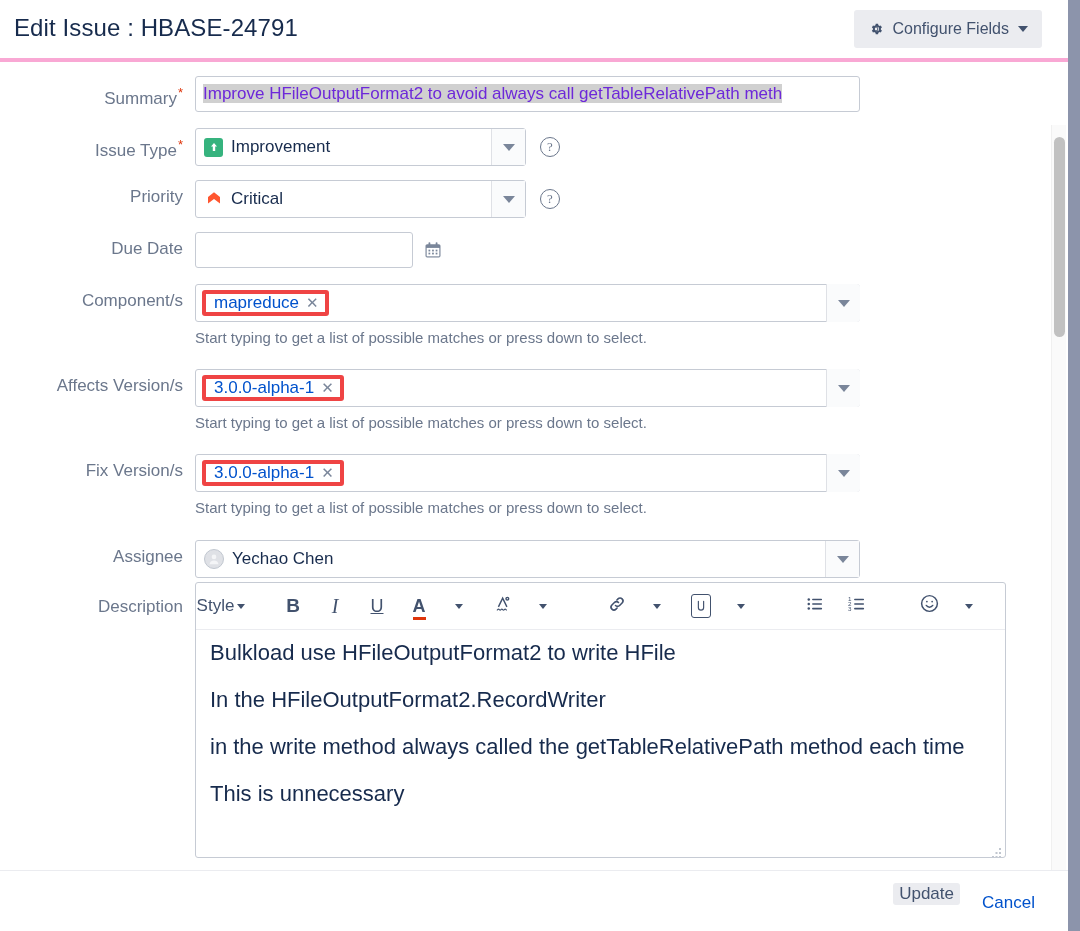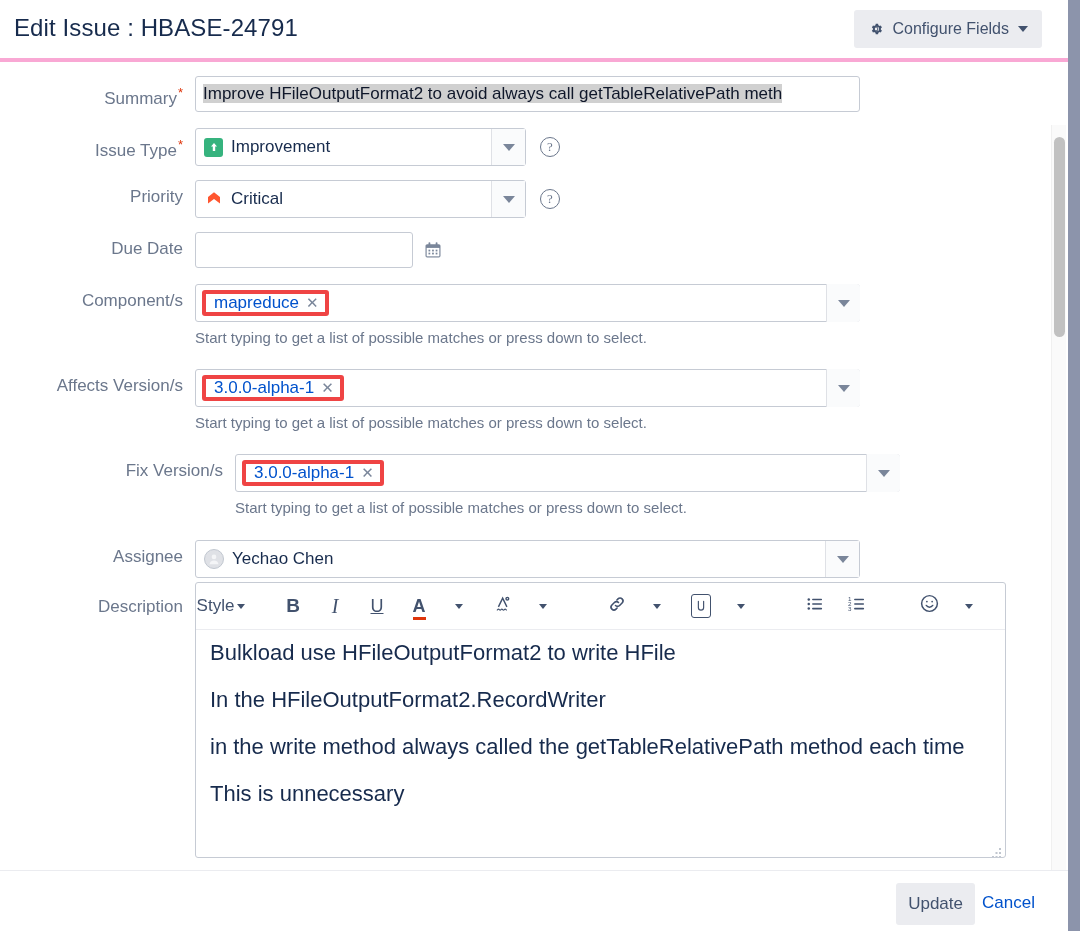--- a/index.html
+++ b/index.html
@@ -104,21 +104,21 @@
     font-size: 17px;
     color: #172b4d;
     padding: 0 7px;
     line-height: 34px;
     overflow: hidden;
     white-space: nowrap;
     font-family: "Liberation Sans", sans-serif;
   }
   .sel-highlight {
     background: #d0d0d0;
-    color: #0f172a;
+    color: #6d28d9;
   }
   .select-box {
     height: 38px;
     border: 1px solid #c6cbd4;
     border-radius: 3px;
     background: #fff;
     display: flex; align-items: center;
     position: relative;
   }
   .select-val {
@@ -246,22 +246,22 @@
   
   .modal-footer {
     position: absolute;
     left: 0; bottom: 0;
     width: 1068px; height: 61px;
     background: #fff;
     border-top: 1px solid #ebecf0;
   }
   .btn-update {
     position: absolute;
-    right: 93px; top: 12px;
-    height: 42px; padding: 0 12px;
+    right: 108px; top: 12px;
+    height: 22px; padding: 0 6px;
     background: #ebecf0;
     border: none; border-radius: 3px;
     color: #42526e;
     font-size: 17px;
     font-family: "Liberation Sans", sans-serif;
     cursor: pointer;
   }
   .btn-cancel {
     position: absolute;
     right: 27px; top: 12px;
@@ -415,21 +415,21 @@
               <span class="chip-x">✕</span>
             </span>
             <span class="dd-btn" style="position:absolute; right:0; top:0; height:38px; border-radius:0 3px 3px 0;">
               <span class="dd-arrow"></span>
             </span>
           </div>
           <div class="hint">Start typing to get a list of possible matches or press down to select.</div>
         </div>
       </div>
 
-      <div class="field-row" style="top:392px;margin-left:40px;">
+      <div class="field-row" style="top:392px;">
         <div class="field-label">Fix Version/s</div>
         <div class="field-ctl">
           <div class="tokenfield" style="width:665px;">
             <span class="chip">
               <span>3.0.0-alpha-1</span>
               <span class="chip-x">✕</span>
             </span>
             <span class="dd-btn" style="position:absolute; right:0; top:0; height:38px; border-radius:0 3px 3px 0;">
               <span class="dd-arrow"></span>
             </span>

